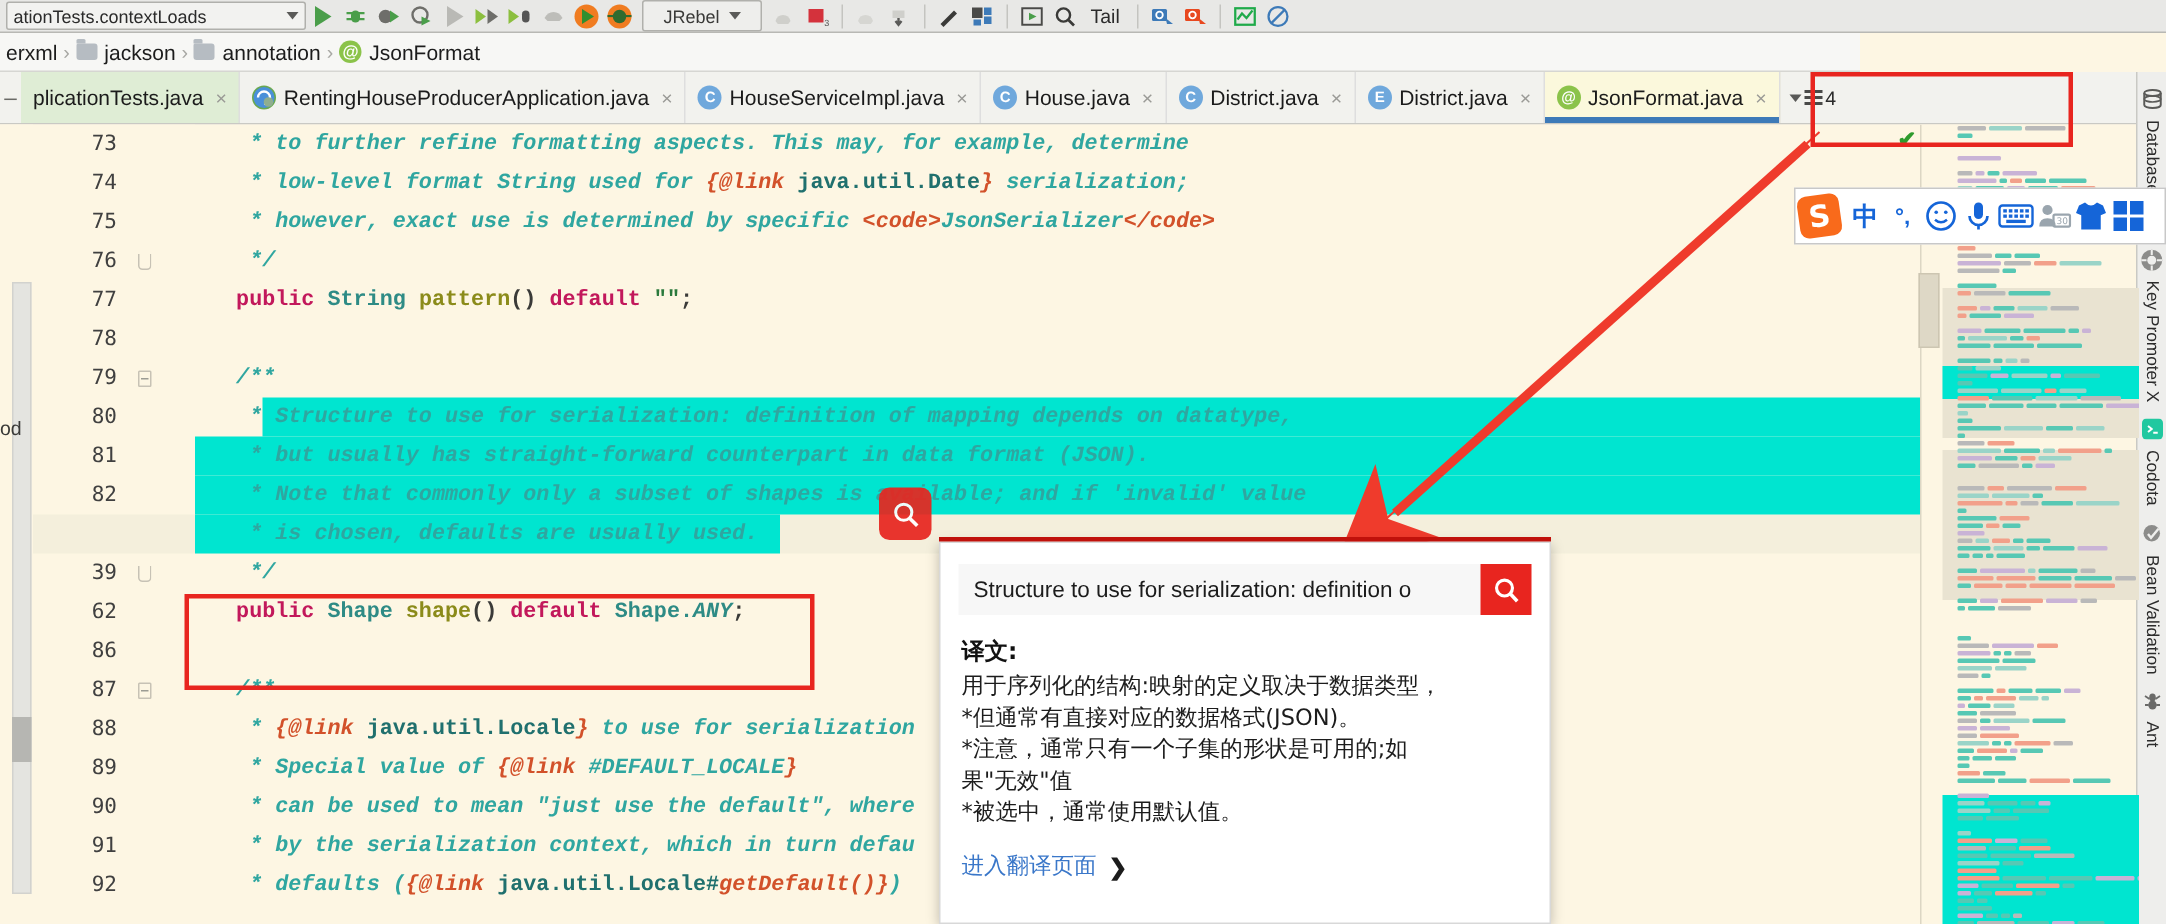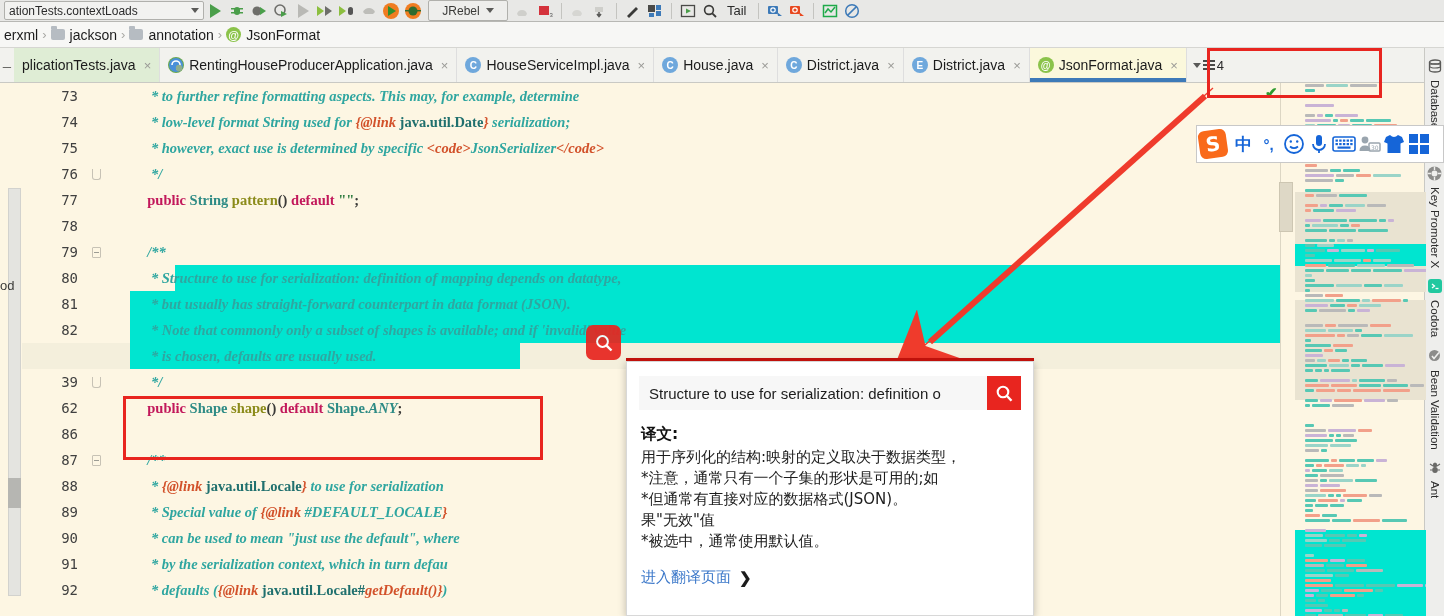--- a/index.html
+++ b/index.html
@@ -29,21 +29,21 @@
   .tri.grey{border-left-color:#b9b9b5;}
   .jrebel{
     width:78px;height:19px;background:#eeeeec;border:1px solid #b0b0ac;border-radius:2px;
     display:flex;align-items:center;justify-content:center;gap:6px;
     font-size:12px;color:#3a3a38;margin:0 4px;
   }
   .chev{width:0;height:0;border-left:4px solid transparent;border-right:4px solid transparent;border-top:5px solid #5a5a58;}
   .tailtxt{font-size:13px;color:#2b2b2b;padding:0 6px;}
   
   #breadcrumb{
-    position:absolute;left:0;top:22px;width:1444px;height:26px;
+    position:absolute;left:0;top:22px;width:1240px;height:26px;
     background:#f7f7f5;border-bottom:1px solid #d6d6d2;
     display:flex;align-items:center;padding-left:0px;box-sizing:border-box;
     font-size:14px;color:#1c1c1c;
   }
   .crumb{display:flex;align-items:center;gap:5px;padding:0 4px;}
   .crumbsep{color:#a8a8a4;font-size:13px;}
   .folder-ico{width:14px;height:11px;background:#b6bcc2;border-radius:1px 2px 2px 2px;position:relative;}
   .folder-ico::before{content:"";position:absolute;left:0;top:-3px;width:6px;height:3px;background:#b6bcc2;border-radius:1px 1px 0 0;}
   .at-ico{width:15px;height:15px;border-radius:50%;background:#8bc34a;color:#fff;font-size:11px;display:flex;align-items:center;justify-content:center;font-weight:bold;}
   
@@ -81,21 +81,21 @@
   }
   .lnrow{height:26px;display:flex;align-items:center;box-sizing:border-box;}
   .lnum{width:56px;text-align:right;padding-right:8px;font-family:"DejaVu Sans Mono",monospace;font-size:14px;color:#404040;}
   .foldcol{width:20px;display:flex;align-items:center;justify-content:center;}
   .foldmark{width:9px;height:11px;border:1px solid #c7c2b5;box-sizing:border-box;}
   .foldmark.open{border-radius:0 0 3px 3px;border-top:none;}
   .foldmark.box{border-radius:1px;}
   .foldmark.box::after{content:"";display:block;width:5px;height:1px;background:#9c9c94;margin:4px auto 0;}
   #codearea{
     position:absolute;left:130px;top:0;width:1150px;height:533px;
-    font-family:Liberation Serif, serif;font-size:14.5px;
+    font-family:Liberation Mono, monospace;font-size:14.5px;
     white-space:pre;
   }
   .cline{height:26px;line-height:26px;position:relative;}
   .cline .txt{position:relative;z-index:2;padding-left:10px;}
   .c-cm{color:#2fa6a0;font-style:italic;font-weight:bold;}
   .c-tag{color:#d2512a;font-style:italic;font-weight:bold;}
   .c-link{color:#d2512a;font-style:italic;font-weight:bold;}
   .c-plain{color:#20706e;font-style:normal;font-weight:bold;}
   .c-kw{color:#c2185b;font-weight:bold;font-style:normal;}
   .c-typ{color:#2e8b85;font-weight:bold;font-style:normal;}
@@ -1144,22 +1144,22 @@
     <div id="tr-searchbtn">
       <svg width="19" height="19" viewBox="0 0 19 19">
         <circle cx="8" cy="8" r="5.3" fill="none" stroke="#fff" stroke-width="2.1"></circle>
         <line x1="12" y1="12" x2="16.5" y2="16.8" stroke="#fff" stroke-width="2.4"></line>
       </svg>
     </div>
   </div>
   <div id="tr-body">
     <div class="tr-h">译文:</div>
     <div class="tr-l">用于序列化的结构:映射的定义取决于数据类型，</div>
+    <div class="tr-l">*但通常有直接对应的数据格式(JSON)。</div>
     <div class="tr-l">*注意，通常只有一个子集的形状是可用的;如</div>
-    <div class="tr-l">*但通常有直接对应的数据格式(JSON)。</div>
     <div class="tr-l">果"无效"值</div>
     <div class="tr-l">*被选中，通常使用默认值。</div>
   </div>
   <div id="tr-link">
     <span>进入翻译页面</span>
     <span style="font-weight:bold;color:#1c1c1c;">❯</span>
   </div>
 </div>
 
 </body></html>

